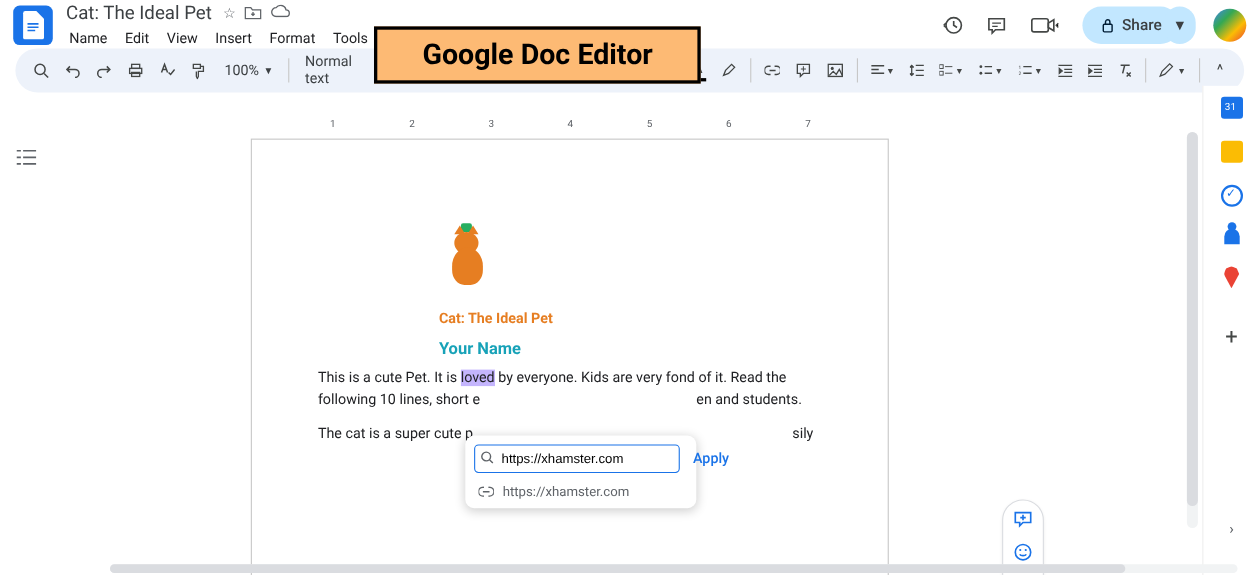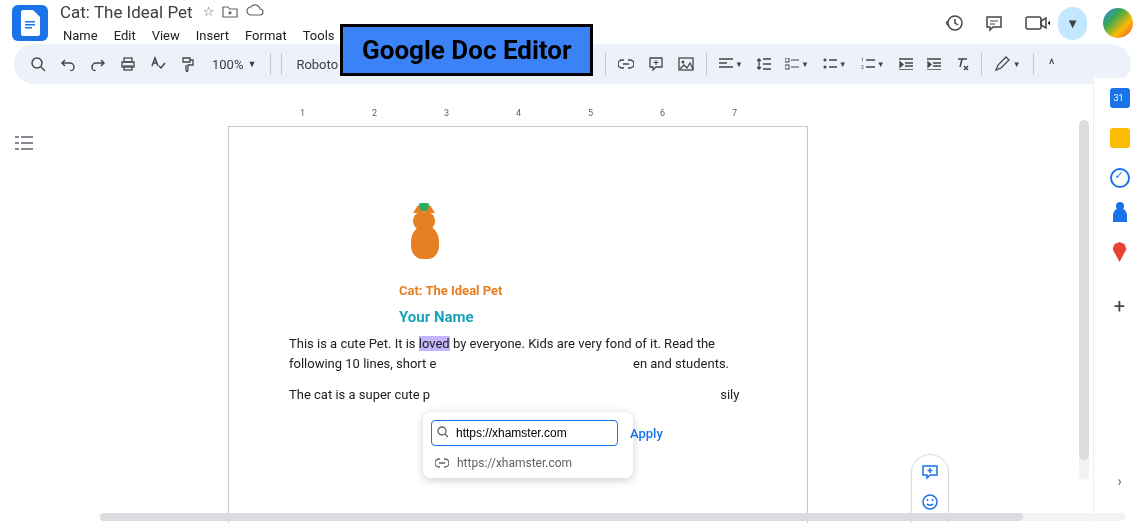--- a/index.html
+++ b/index.html
@@ -35,21 +35,21 @@
 .cat-head { position: absolute; width: 22px; height: 20px; background: #e67e22; border-radius: 50%; top: 4px; left: 14px; }
 .cat-ear { position: absolute; width: 0; height: 0; border-left: 5px solid transparent; border-right: 5px solid transparent; border-bottom: 8px solid #e67e22; top: -2px; }
 .cat-ear.l { left: 14px; }
 .cat-ear.r { left: 26px; }
 .cat-bow { position: absolute; width: 10px; height: 8px; background: #27ae60; border-radius: 2px; top: -4px; left: 20px; }
 .doc-h1 { color: #e67e22; font-weight: bold; font-size: 13px; margin: 16px 0 10px 110px; }
 .doc-h2 { color: #17a2b8; font-weight: bold; font-size: 15px; margin: 8px 0 8px 110px; }
 .doc-h3 { color: #17a2b8; font-weight: bold; font-size: 14px; margin: 6px 0 14px 114px; }
 .body-text { font-size: 13px; color: #202124; line-height: 1.5; margin-bottom: 12px; }
 .sel { background: #c4b5fd; }
-.link-popup { position: absolute; background: #fff; border-radius: 8px; box-shadow: 0 2px 10px rgba(0,0,0,.2); padding: 8px; top: 304px; left: 375px; width: 210px; z-index: 10; }
+.link-popup { position: absolute; background: #fff; border-radius: 8px; box-shadow: 0 2px 10px rgba(0,0,0,.2); padding: 8px; top: 288px; left: 375px; width: 210px; z-index: 10; }
 .link-row1 { display: flex; align-items: center; gap: 6px; }
 .link-input { flex: 1; border: 1px solid #1a73e8; border-radius: 4px; padding: 5px 6px 5px 24px; font-size: 12px; outline: none; }
 .link-search-ico { position: absolute; left: 14px; top: 14px; color: #5f6368; font-size: 12px; }
 .apply-btn { color: #1a73e8; font-size: 13px; font-weight: 500; cursor: pointer; padding: 4px 6px; }
 .link-row2 { display: flex; align-items: center; gap: 8px; margin-top: 10px; font-size: 12px; color: #5f6368; padding-left: 4px; }
 .actions-pill { position: absolute; right: 196px; top: 346px; background: #fff; border: 1px solid #dadce0; border-radius: 20px; padding: 6px 4px; display: flex; flex-direction: column; gap: 8px; box-shadow: 0 1px 3px rgba(0,0,0,.08); }
 .actions-pill .pb { width: 28px; height: 22px; display: flex; align-items: center; justify-content: center; color: #1a73e8; cursor: pointer; }
 .sidepanel { position: absolute; right: 0; top: 78px; bottom: 0; width: 52px; border-left: 1px solid #eee; background: #fff; display: flex; flex-direction: column; align-items: center; gap: 20px; padding-top: 10px; }
 .sp-ico { width: 20px; height: 20px; border-radius: 3px; cursor: pointer; }
 .sp-cal { background: #1a73e8; position: relative; }
@@ -57,21 +57,21 @@
 .sp-keep { background: #fbbc04; }
 .sp-tasks { background: #fff; border: 2px solid #1a73e8; border-radius: 50%; position: relative; }
 .sp-tasks::after { content: "✓"; color: #1a73e8; font-size: 11px; position: absolute; top: -1px; left: 3px; }
 .sp-contacts { width: 14px; height: 14px; background: #1a73e8; border-radius: 50% 50% 0 0; position: relative; }
 .sp-contacts::before { content: ""; position: absolute; width: 8px; height: 8px; background: #1a73e8; border-radius: 50%; top: -6px; left: 3px; }
 .sp-maps { width: 14px; height: 20px; background: #ea4335; clip-path: polygon(50% 100%, 0 35%, 15% 10%, 50% 0, 85% 10%, 100% 35%); position: relative; }
 .sp-plus { font-size: 20px; color: #444746; cursor: pointer; margin-top: 12px; }
 .sp-arrow { color: #5f6368; font-size: 14px; position: absolute; bottom: 34px; cursor: pointer; }
 .vscroll { position: absolute; right: 56px; top: 120px; width: 10px; height: 360px; background: #f1f3f4; border-radius: 5px; }
 .vscroll-thumb { width: 10px; height: 340px; background: #dadce0; border-radius: 5px; }
-.overlay-banner { position: absolute; top: 24px; left: 340px; background: #3b82f6; border: 3px solid #000; padding: 8px 19px; font-size: 26px; font-weight: bold; color: #000; z-index: 50; }
+.overlay-banner { position: absolute; top: 24px; left: 340px; background: #fdba74; border: 3px solid #000; padding: 8px 41px; font-size: 26px; font-weight: bold; color: #000; z-index: 50; }
 .hscroll { position: absolute; bottom: 2px; left: 100px; right: 20px; height: 8px; background: #f1f3f4; border-radius: 4px; }
 .hscroll-thumb { width: 90%; height: 8px; background: #dadce0; border-radius: 4px; }
 svg { display: block; }
 </style>
 </head>
 <body>
 
 <div class="overlay-banner">Google Doc Editor</div>
 
 <div class="titlebar">
@@ -124,20 +124,27 @@
         </svg>
     </div>
     <div class="icon-btn" style="width:34px">
       <svg width="28" height="18" viewBox="0 0 28 18">
           <rect x="1" y="3" width="15" height="12" rx="2" fill="none" stroke="#444746" stroke-width="1.5"></rect>
           <path fill="none" stroke="#444746" stroke-width="1.5" d="M16 7l5-3v10l-5-3z"></path>
           <path stroke="#444746" d="M25 7l-2 2 2 2"></path>
         </svg>
     </div>
     <div style="display:flex">
+      <div class="share-btn">
+        <svg width="14" height="14" viewBox="0 0 14 14">
+            <rect x="3" y="6" width="8" height="7" rx="1" fill="none" stroke="#001d35" stroke-width="1.3"></rect>
+            <path fill="none" stroke="#001d35" stroke-width="1.3" d="M5 6V4a2 2 0 0 1 4 0v2"></path>
+          </svg>
+        <span>Share</span>
+      </div>
       <div class="share-drop">▼</div>
     </div>
     <div class="avatar"></div>
   </div>
 </div>
 
 <div class="toolbar">
   <div class="tb-btn">
       <svg width="16" height="16" viewBox="0 0 16 16">
         <circle cx="7" cy="7" r="5" fill="none" stroke="#444746" stroke-width="1.5"></circle>
@@ -169,20 +176,24 @@
   <div class="tb-btn">
       <svg width="16" height="16" viewBox="0 0 16 16">
         <path fill="none" stroke="#444746" stroke-width="1.3" d="M3 2h7v4H3zM10 4h3v5h-5v5l-1 2-1-2V9"></path>
       </svg>
     </div>
   <div class="tb-drop">
       <span>100%</span> 
       <span style="font-size:9px">▼</span>
     </div>
   <div class="tb-sep"></div>
+  <div class="tb-drop" style="min-width:84px">
+      <span>Normal text</span> 
+      <span style="font-size:9px;margin-left:auto">▼</span>
+    </div>
   <div class="tb-sep"></div>
   <div class="tb-drop" style="min-width:60px">
       <span>Roboto</span> 
       <span style="font-size:9px;margin-left:auto">▼</span>
     </div>
   <div class="tb-sep"></div>
   <div class="tb-btn">−</div>
   <input class="tb-input" value="12" style="">
   <div class="tb-btn">+</div>
   <div class="tb-sep"></div>

